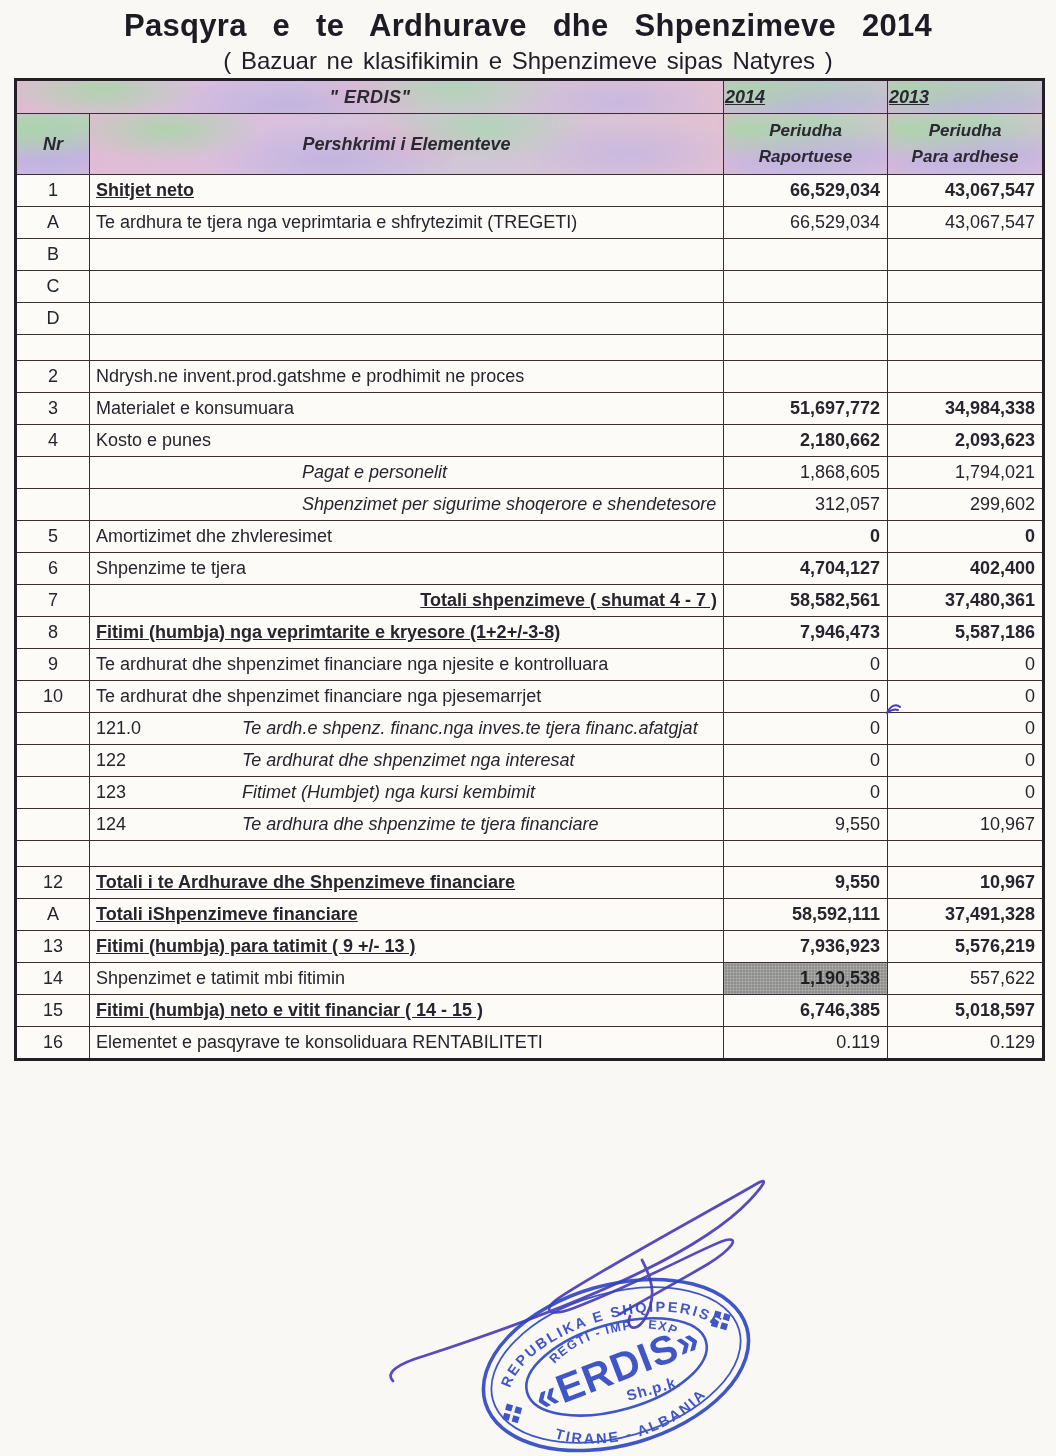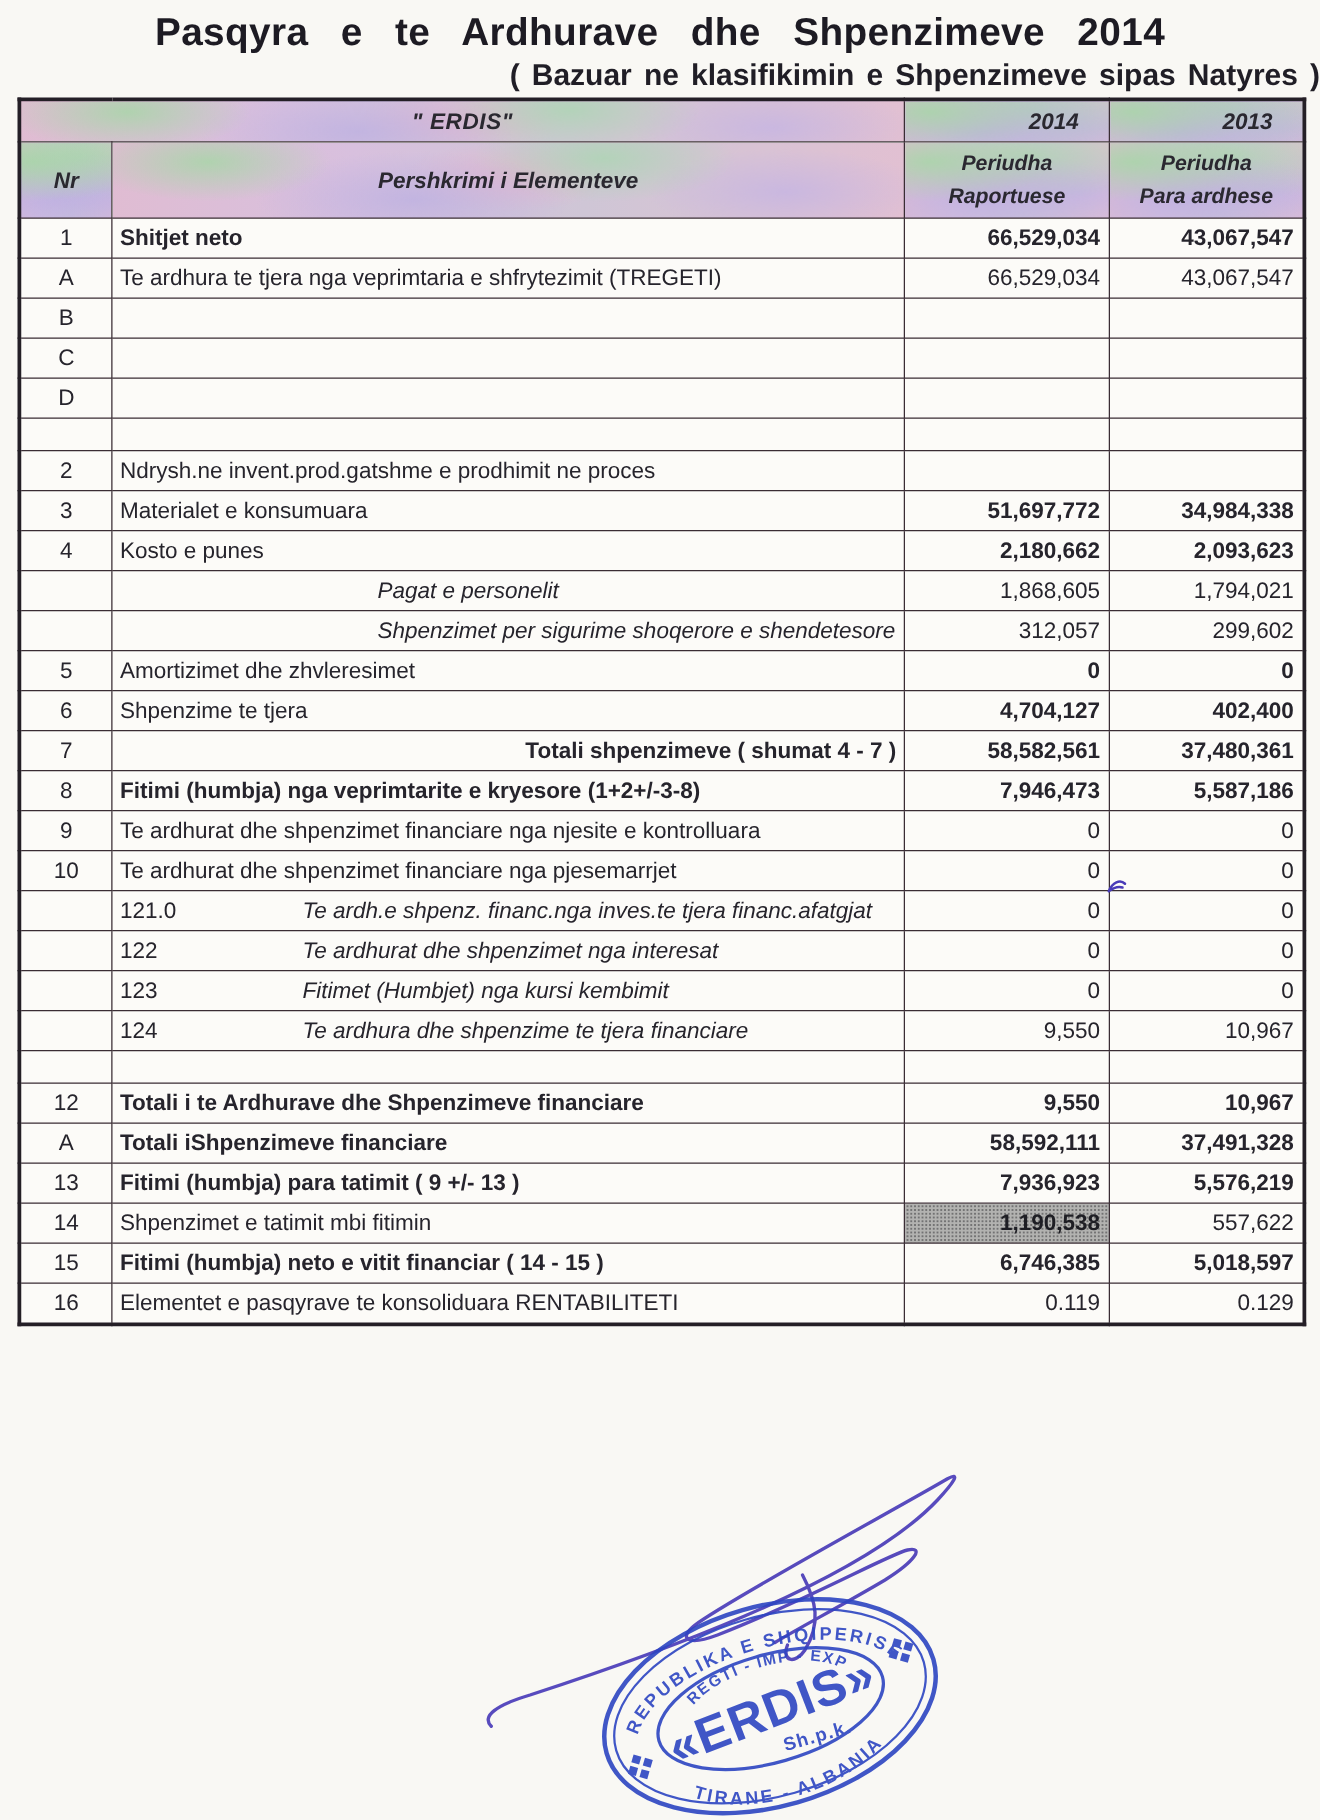--- a/index.html
+++ b/index.html
@@ -11,49 +11,49 @@
     position:relative;
     overflow:hidden;
   }
   .title {
     position:absolute; top:8px; left:0; width:100%;
     text-align:center; font-size:31px; font-weight:bold;
     word-spacing:17px; letter-spacing:.3px; color:#1d1b23;
   }
   .subtitle {
     position:absolute; top:47px; left:0; width:100%;
-    text-align:right; font-size:24px; font-weight:bold;
+    text-align:center; font-size:24px; font-weight:normal;
     word-spacing:3px; color:#201e26;
   }
   table.sheet {
     position:absolute; left:14px; top:78px; width:1028px;
     border-collapse:collapse; table-layout:fixed;
     border:3px solid #241f26;
   }
   .sheet th, .sheet td { border:1.5px solid #3a2d34; overflow:hidden; }
   thead th {
     font-style:italic; font-weight:bold; font-size:18px; color:#2a2830;
     background:
       radial-gradient(140px 45px at 12% 25%, rgba(168,214,168,.85), rgba(168,214,168,0) 70%),
       radial-gradient(180px 55px at 38% 75%, rgba(188,176,226,.75), rgba(188,176,226,0) 70%),
       radial-gradient(150px 50px at 62% 20%, rgba(172,214,178,.8), rgba(172,214,178,0) 70%),
       radial-gradient(160px 50px at 85% 65%, rgba(196,180,228,.75), rgba(196,180,228,0) 70%),
       radial-gradient(120px 40px at 50% 45%, rgba(228,182,206,.85), rgba(228,182,206,0) 70%),
       linear-gradient(100deg, #e0bcd2 0%, #d8c0de 30%, #cfc6d6 60%, #e2c0d2 100%);
   }
   tr.hdr1 th { height:30px; }
   .hdr1 .company { text-align:center; letter-spacing:.5px; }
-  .hdr1 .yr { text-align:right; padding-right:24px; }
+  .hdr1 .yr { text-align:left; padding-right:24px;text-decoration:underline; }
   tr.hdr2 th { height:58px; vertical-align:middle; }
   .hdr2 .two-line div { line-height:26px; font-size:17px; }
   tbody td { height:29px; font-size:18px; background:#fcfbf8; vertical-align:middle; }
   td.c-nr  { text-align:center; }
   td.c-desc { padding:0 6px; white-space:nowrap; }
   td.c-val { text-align:right; padding-right:7px; white-space:nowrap; }
-  tr.bd td.c-desc { font-weight:bold; }
+  tr.bd td.c-desc { font-weight:bold;text-decoration:underline; }
   tr.bv td.c-val  { font-weight:bold; }
   tr.ctr td.c-desc { text-align:right; }
   tr.ind td.c-desc { padding-left:212px; font-style:italic; }
   tr.sub .code { display:inline-block; width:146px; font-style:normal; }
   tr.sub .subdesc { font-style:italic;text-align:center; }
   tr.spacer td { height:23px; }
   td.hl {
     background-color:#b2b2b0;
     background-image:radial-gradient(rgba(62,62,64,.55) .9px, rgba(62,62,64,0) 1.15px);
     background-size:3px 3px;

